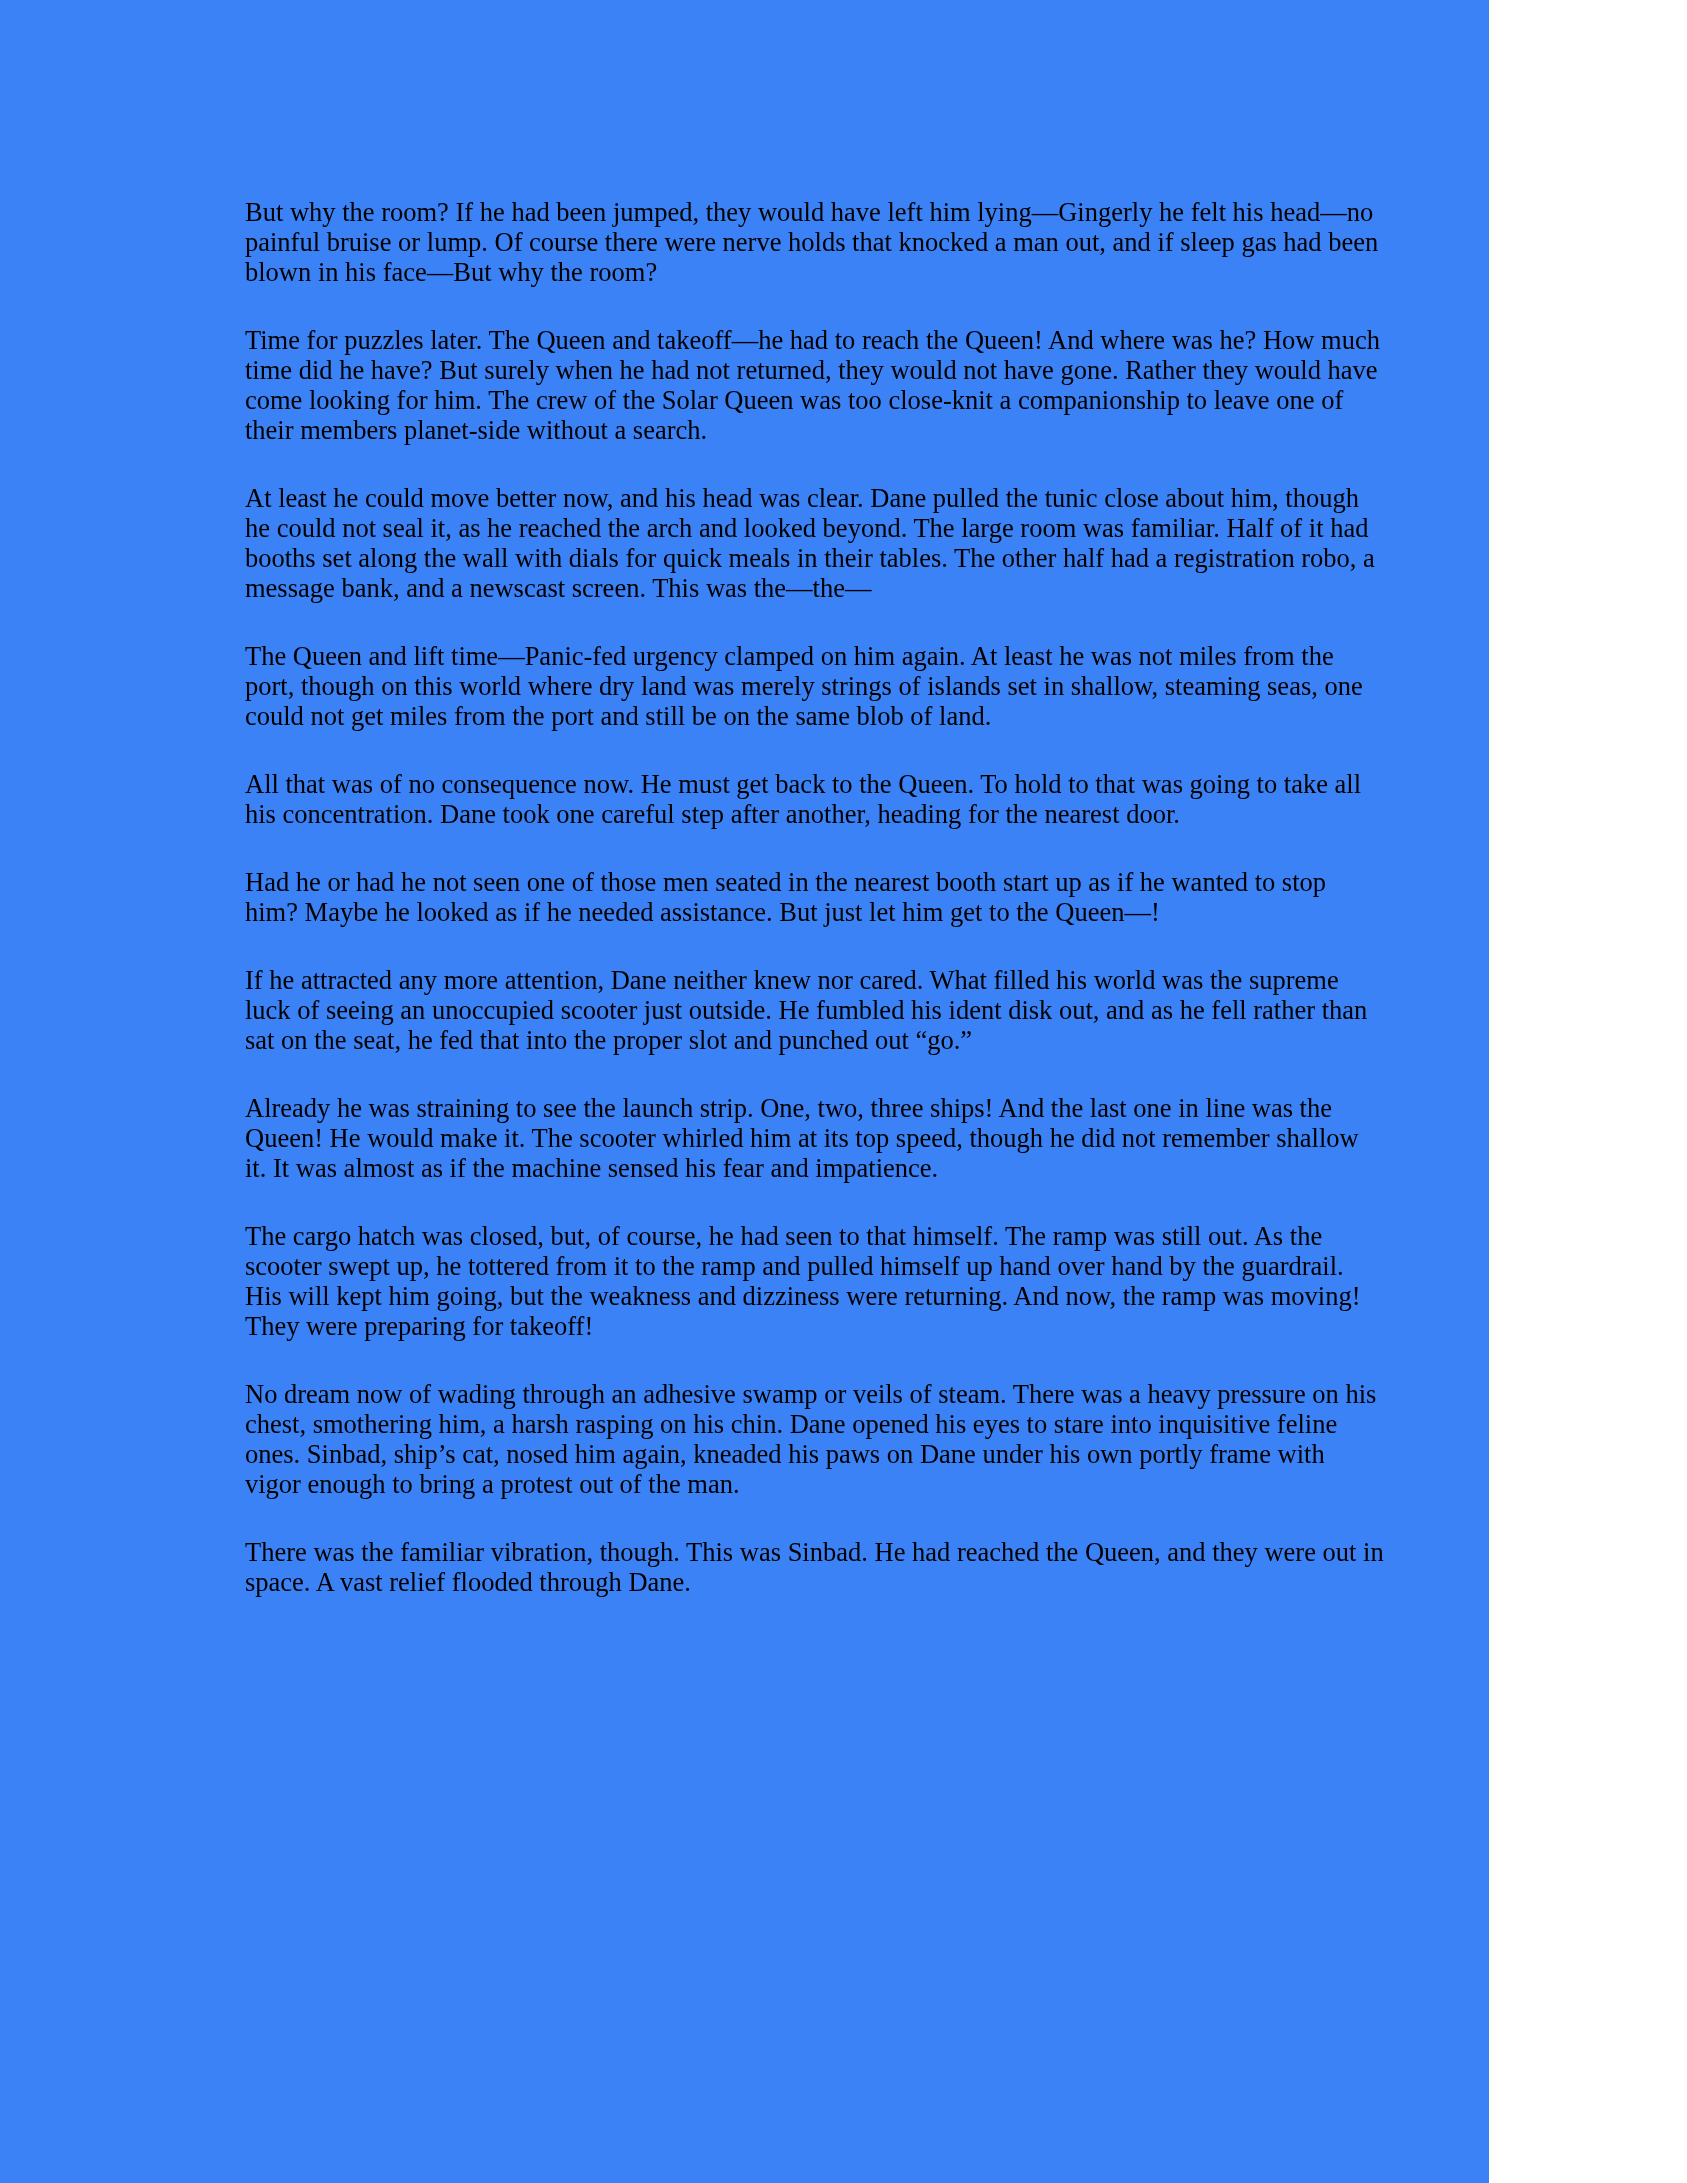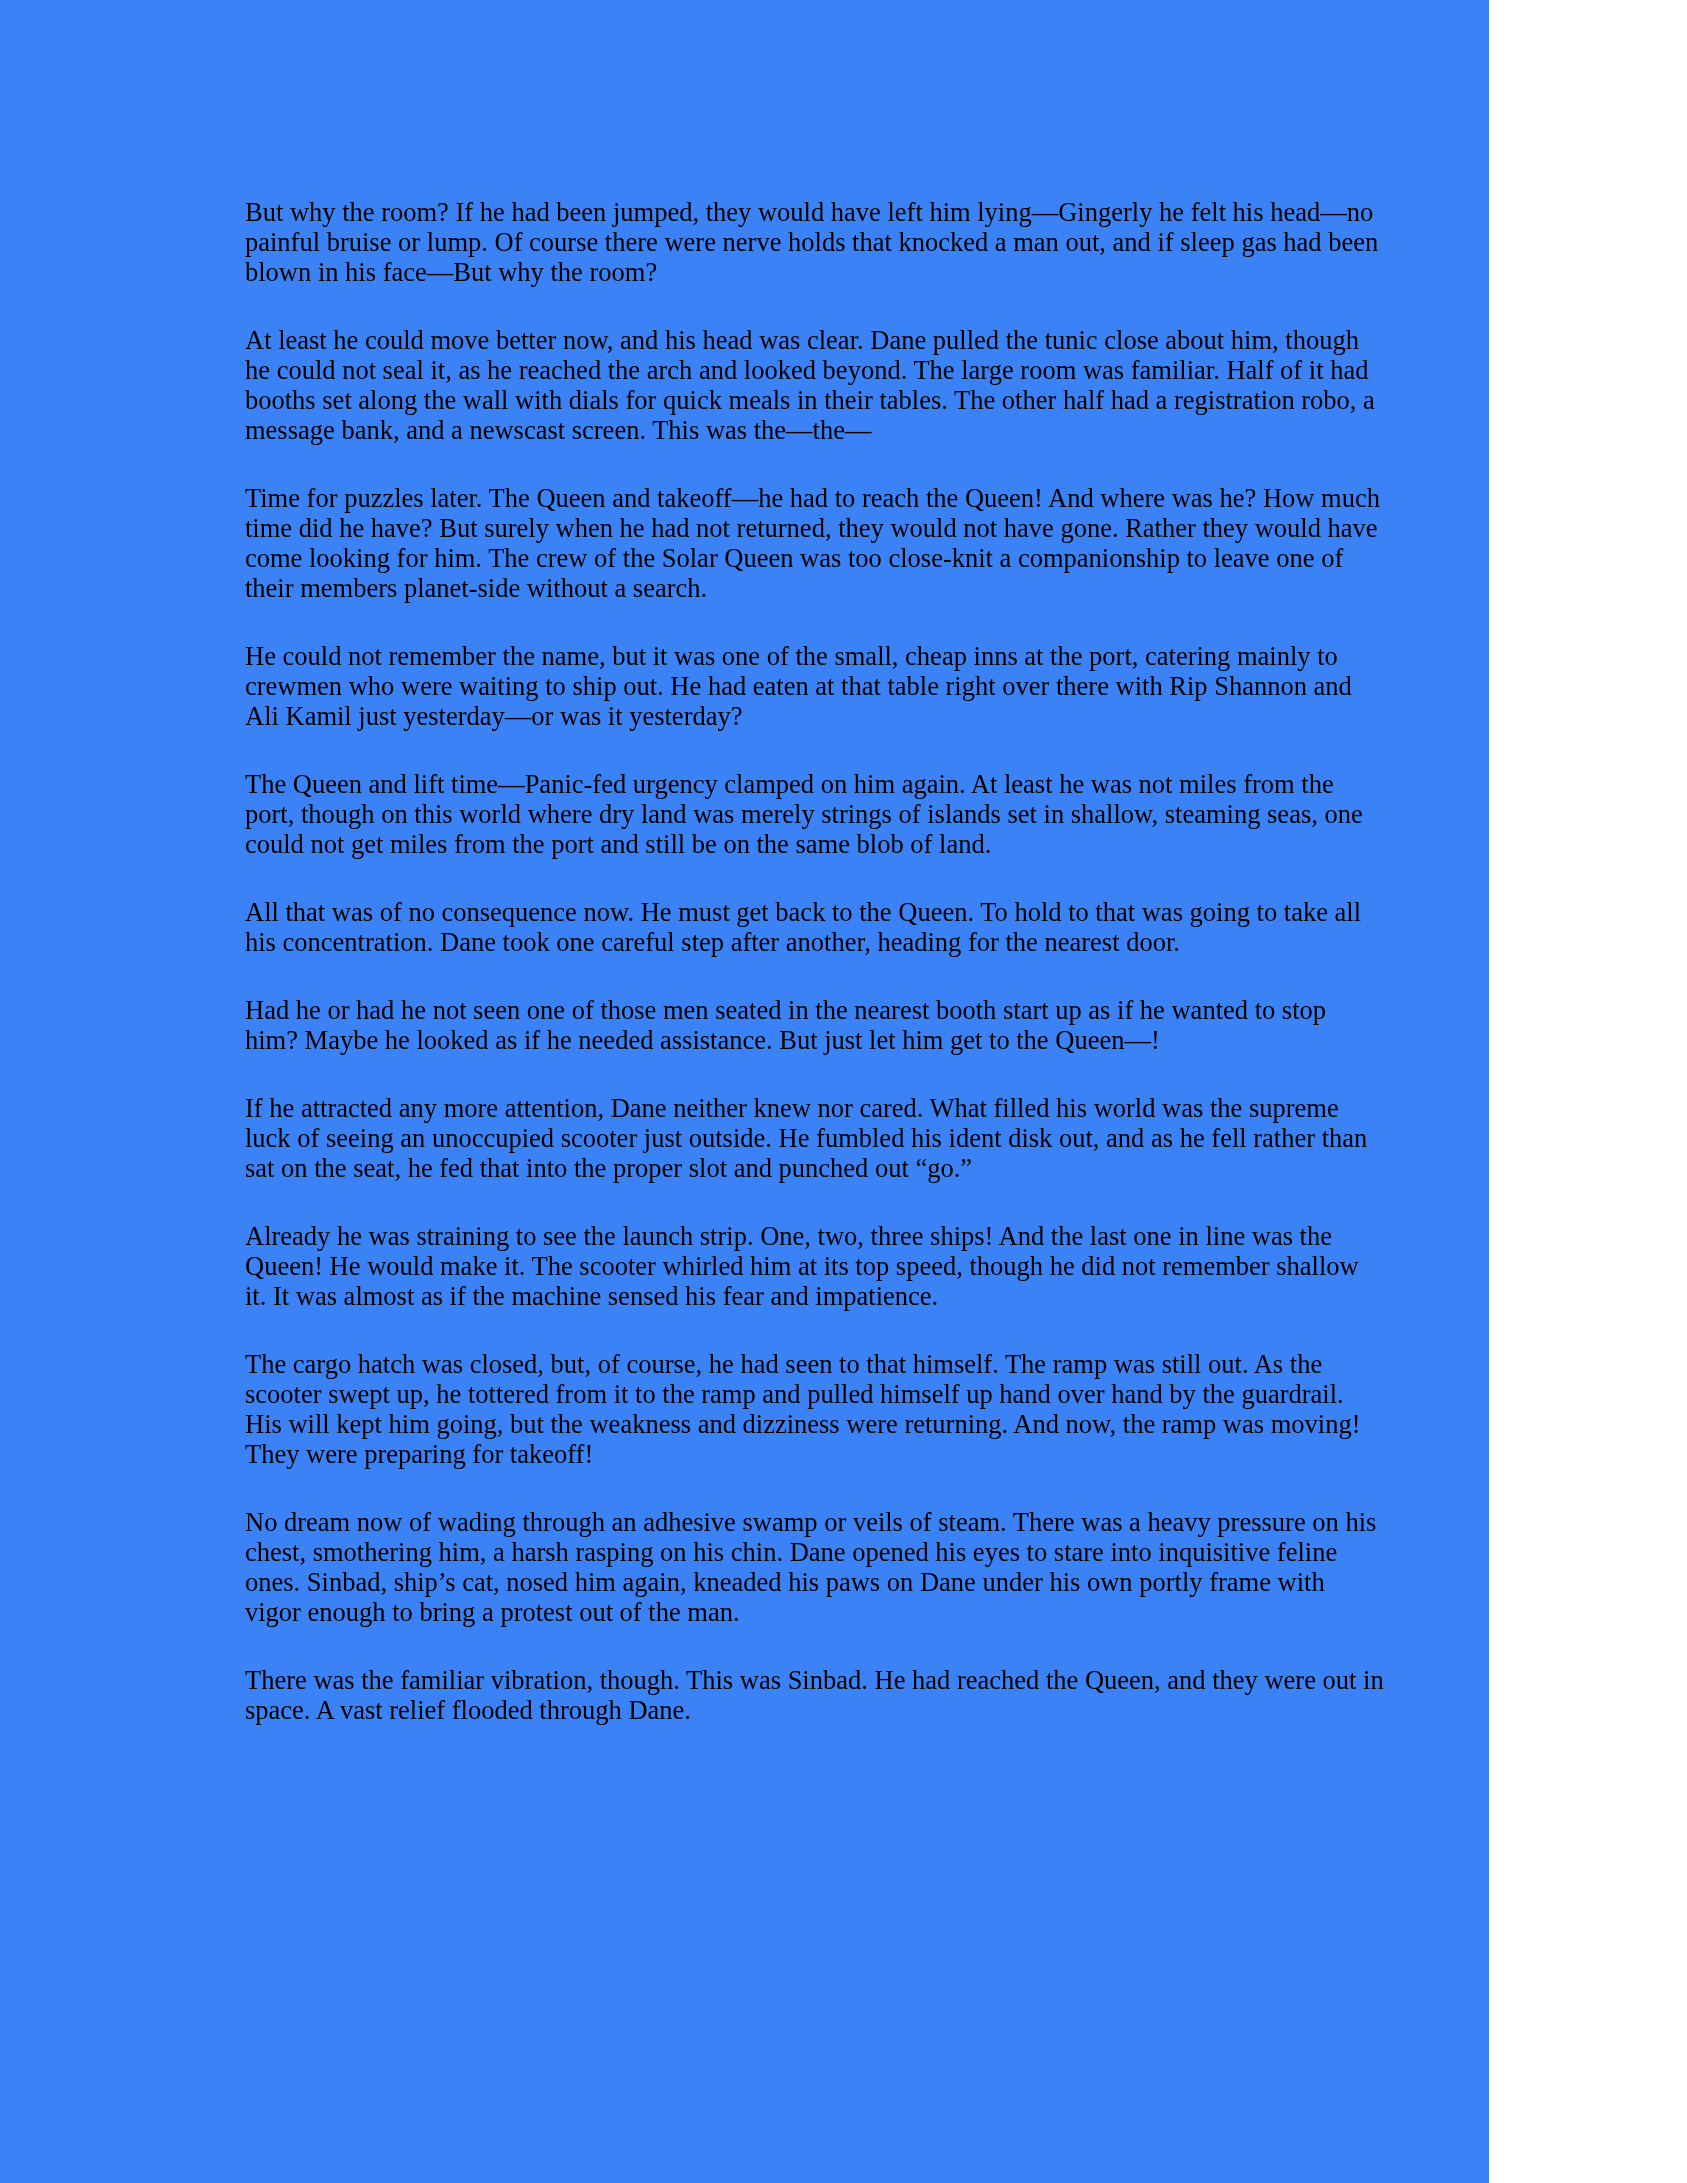--- a/index.html
+++ b/index.html
@@ -42,31 +42,28 @@
   }
 </style>
 </head>
 <body>
 
 <div class="page">
   <div class="text-column">
     <p>But why the room? If he had been jumped, they would have left him lying—Gingerly he felt his head—no
 painful bruise or lump. Of course there were nerve holds that knocked a man out, and if sleep gas had been
 blown in his face—But why the room?</p>
+    <p>Time for puzzles later. The Queen and takeoff—he had to reach the Queen! And where was he? How much
+time did he have? But surely when he had not returned, they would not have gone. Rather they would have
+come looking for him. The crew of the Solar Queen was too close-knit a companionship to leave one of
+their members planet-side without a search.</p>
     <p>At least he could move better now, and his head was clear. Dane pulled the tunic close about him, though
 he could not seal it, as he reached the arch and looked beyond. The large room was familiar. Half of it had
 booths set along the wall with dials for quick meals in their tables. The other half had a registration robo, a
 message bank, and a newscast screen. This was the—the—</p>
-    <p>Time for puzzles later. The Queen and takeoff—he had to reach the Queen! And where was he? How much
-time did he have? But surely when he had not returned, they would not have gone. Rather they would have
-come looking for him. The crew of the Solar Queen was too close-knit a companionship to leave one of
-their members planet-side without a search.</p>
-    <p>He could not remember the name, but it was one of the small, cheap inns at the port, catering mainly to
-crewmen who were waiting to ship out. He had eaten at that table right over there with Rip Shannon and
-Ali Kamil just yesterday—or was it yesterday?</p>
     <p>The Queen and lift time—Panic-fed urgency clamped on him again. At least he was not miles from the
 port, though on this world where dry land was merely strings of islands set in shallow, steaming seas, one
 could not get miles from the port and still be on the same blob of land.</p>
     <p>All that was of no consequence now. He must get back to the Queen. To hold to that was going to take all
 his concentration. Dane took one careful step after another, heading for the nearest door.</p>
     <p>Had he or had he not seen one of those men seated in the nearest booth start up as if he wanted to stop
 him? Maybe he looked as if he needed assistance. But just let him get to the Queen—!</p>
     <p>If he attracted any more attention, Dane neither knew nor cared. What filled his world was the supreme
 luck of seeing an unoccupied scooter just outside. He fumbled his ident disk out, and as he fell rather than
 sat on the seat, he fed that into the proper slot and punched out “go.”</p>

